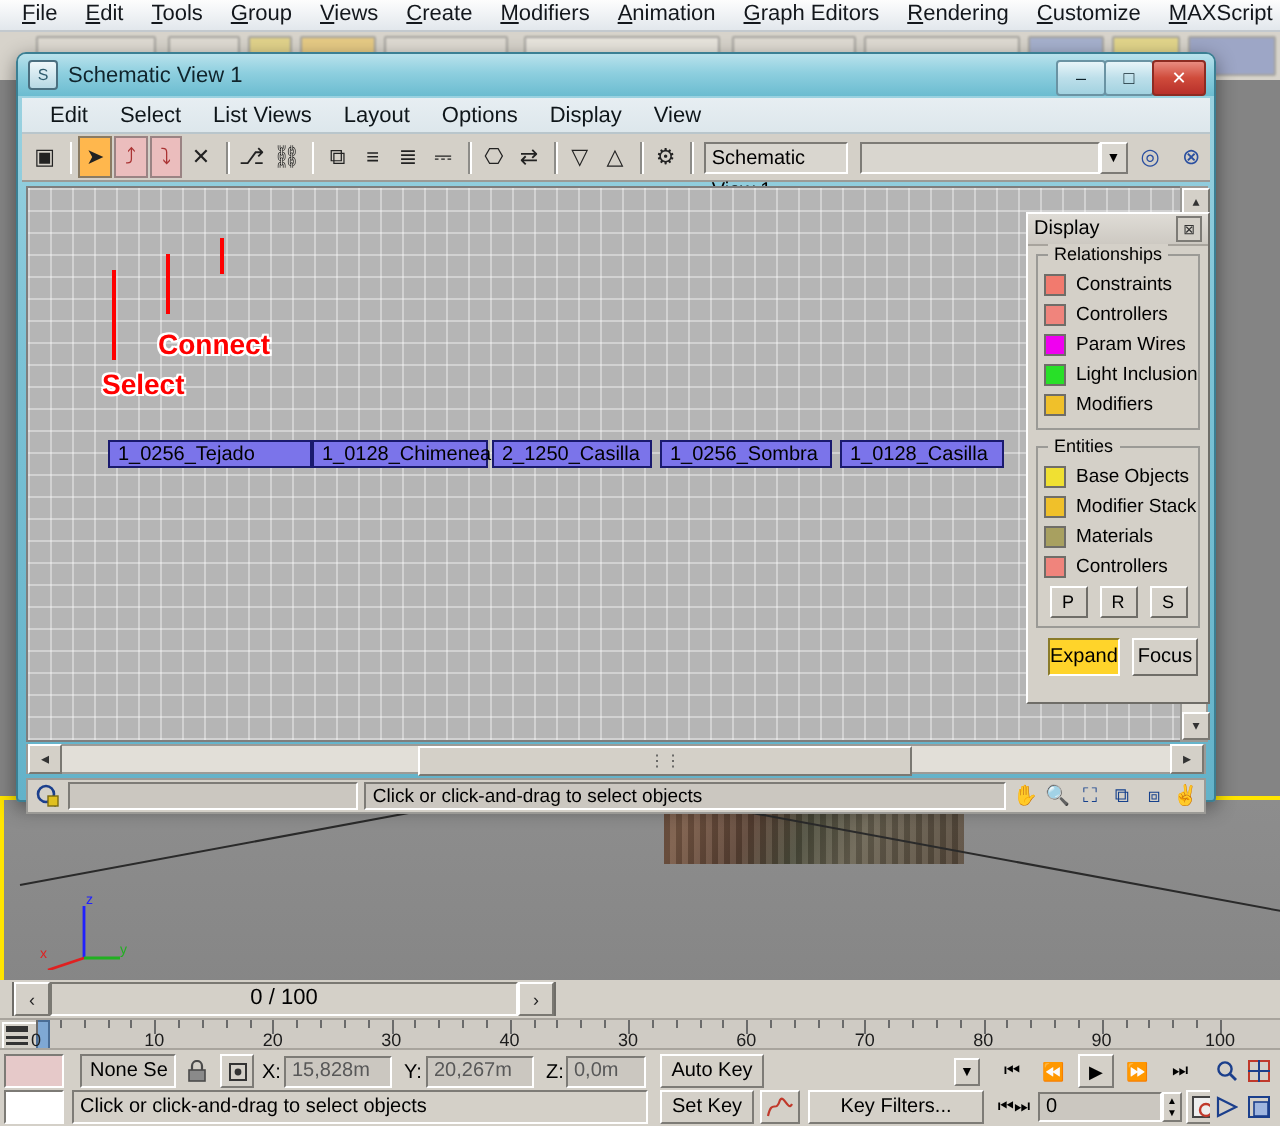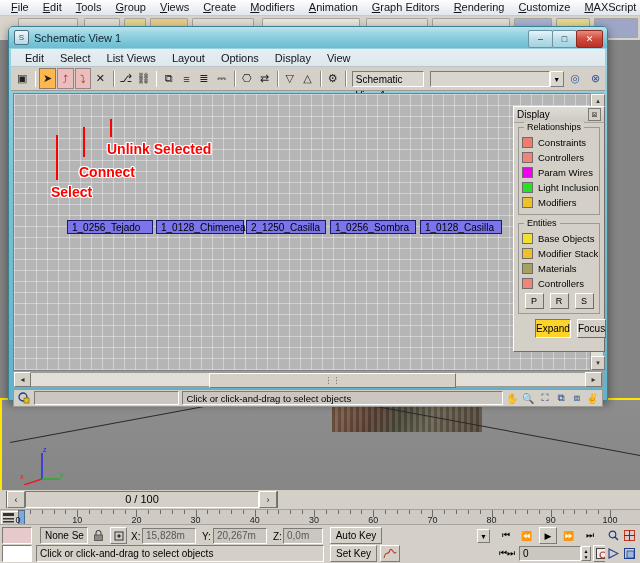--- a/index.html
+++ b/index.html
@@ -128,21 +128,21 @@
   #disp-hdr .x{width:11px;height:11px;border:1px solid #7d7b76;background:#d4d0c8;
      display:flex;align-items:center;justify-content:center;font-size:7px;color:#333;}
   .grp{margin:4px 4px 0 4px;border:1px solid #9b9a96;padding:7px 3px 4px 3px;position:relative;}
   .grp>.cap{position:absolute;top:-6px;left:5px;background:#d4d0c8;padding:0 3px;font-size:9px;color:#000;}
   .row{display:flex;align-items:center;height:14px;margin-bottom:1px;}
   .sw{width:9px;height:9px;border:1px solid #6f6d68;margin-right:5px;flex:none;}
   .rlbl{font-size:9.5px;color:#000;white-space:nowrap;}
   .prs{display:flex;justify-content:center;gap:6px;margin-top:3px;}
   .prs .b{width:17px;height:14px;background:#d4d0c8;border:1px solid;border-color:#fff #6f6d68 #6f6d68 #fff;
      display:flex;align-items:center;justify-content:center;font-size:9px;color:#000;}
-  #disp-foot{display:flex;gap:6px;margin:5px 5px 0 21px;align-items:flex-end;}
+  #disp-foot{display:flex;gap:6px;margin:5px 5px 0 10px;align-items:flex-end;}
   #disp-foot .b{flex:1;height:17px;display:flex;align-items:center;justify-content:center;font-size:10px;color:#000;
      border:1px solid;border-color:#fff #6f6d68 #6f6d68 #fff;background:#d4d0c8;}
   #disp-foot .b.on{background:#ffd42a;border-color:#8a7b2a #fff #fff #8a7b2a;}
 
   
   #sv-scroll{position:absolute;left:4px;top:345px;width:590px;height:15px;background:#e2dfd8;border:1px solid #9b9a96;
      box-sizing:border-box;display:flex;align-items:center;}
   #sv-scroll .sa{width:15px;height:13px;background:#d4d0c8;border:1px solid;border-color:#fff #7a7872 #7a7872 #fff;
      display:flex;align-items:center;justify-content:center;font-size:8px;color:#333;}
   #sv-scroll .thumbtrack{flex:1;height:13px;position:relative;}
@@ -326,20 +326,21 @@
     <div class="sb-field" style="left:36px;top:20px;width:288px;height:17px;line-height:16px;color:#000;background:#d4d0c8;">Click or click-and-drag to select objects</div>
 
     <div class="sb-box" style="left:330px;top:2px;width:52px;height:17px;">Auto Key</div>
     <div class="sb-box" style="left:330px;top:20px;width:47px;height:17px;">Set Key</div>
     <div class="sb-box" style="left:380px;top:20px;width:20px;height:17px;">
       <svg width="14" height="11" viewBox="0 0 14 11">
           <path d="M1 10 C3 1, 5 9, 7 2 C9 -1, 11 8, 13 4" fill="none" stroke="#c0392b" stroke-width="1.1"></path>
         </svg>
     </div>
     <div class="sb-box" style="left:477px;top:4px;width:13px;height:14px;font-size:7px;">▼</div>
+    <div class="sb-box" style="left:404px;top:20px;width:88px;height:17px;">Key Filters...</div>
 
     <div class="sb-box" style="left:497px;top:2px;width:18px;height:17px;border-color:transparent;font-size:9px;">⏮</div>
     <div class="sb-box" style="left:518px;top:2px;width:18px;height:17px;border-color:transparent;font-size:9px;">⏪</div>
     <div class="sb-box" style="left:539px;top:2px;width:18px;height:17px;font-size:9px;">▶</div>
     <div class="sb-box" style="left:560px;top:2px;width:18px;height:17px;border-color:transparent;font-size:9px;">⏩</div>
     <div class="sb-box" style="left:581px;top:2px;width:18px;height:17px;border-color:transparent;font-size:9px;">⏭</div>
 
     <div class="sb-box" style="left:497px;top:20px;width:20px;height:17px;border-color:transparent;font-size:9px;">⏮⏭</div>
     <div class="sb-field" style="left:519px;top:21px;width:62px;height:15px;background:#cbc7c0;color:#000;">0</div>
     <div class="sb-box" style="left:581px;top:21px;width:10px;height:15px;flex-direction:column;font-size:5px;line-height:6px;">
@@ -461,21 +462,21 @@
           <div class="tbfield" style="width: 120px;"></div>
           <div class="tbfield" style="width: 14px; text-align: center; padding: 0px; font-size: 7px; border-color: rgb(255, 255, 255) rgb(125, 123, 118) rgb(125, 123, 118) rgb(255, 255, 255);">▼</div>
         </div>
         <div class="tbtn flat" style="color: rgb(42, 79, 160); margin-left: 3px;">◎</div>
         <div class="tbtn flat" style="color: rgb(42, 79, 160); margin-left: 3px;">⊗</div>
       </div>
 
     <div id="schem-canvas">
       <div id="grid"></div>
 
-    <div class="node" style="left: 53px; top: 126px; width: 86px;">
+    <div class="node" style="left: 40px; top: 126px; width: 102px;">
           <span>1_0256_Tejado</span>
         </div>
         <div class="node" style="left: 142px; top: 126px; width: 88px;">
           <span>1_0128_Chimenea</span>
         </div>
         <div class="node" style="left: 232px; top: 126px; width: 80px;">
           <span>2_1250_Casilla</span>
         </div>
         <div class="node" style="left: 316px; top: 126px; width: 86px;">
           <span>1_0256_Sombra</span>
@@ -489,21 +490,20 @@
       <div class="sa">▴</div>
       <div class="sa" style="position:absolute;bottom:0;left:0;">▾</div>
     </div>
 
     <div id="anno-layer" style="position:absolute;left:0;top:0;width:598px;height:373px;pointer-events:none;">
         <div class="annoline" style="left: 47px; top: 108px; height: 45px;"></div>
         <div class="anno" style="left: 42px; top: 157px;">Select</div>
         <div class="annoline" style="left: 74px; top: 100px; height: 30px;"></div>
         <div class="anno" style="left: 70px; top: 137px;">Connect</div>
         <div class="annoline" style="left: 101px; top: 92px; height: 18px;"></div>
-        <div class="anno" style="left: 98px; top: 114px;">Unlink Selected</div>
       </div>
 
     <div id="disp" style="left:504px;top:79px;">
       <div id="disp-hdr">
         <span class="t">Display</span>
         <span class="x">⊠</span>
       </div>
       <div class="grp">
         <span class="cap">Relationships</span>
         <div id="rel-rows">

